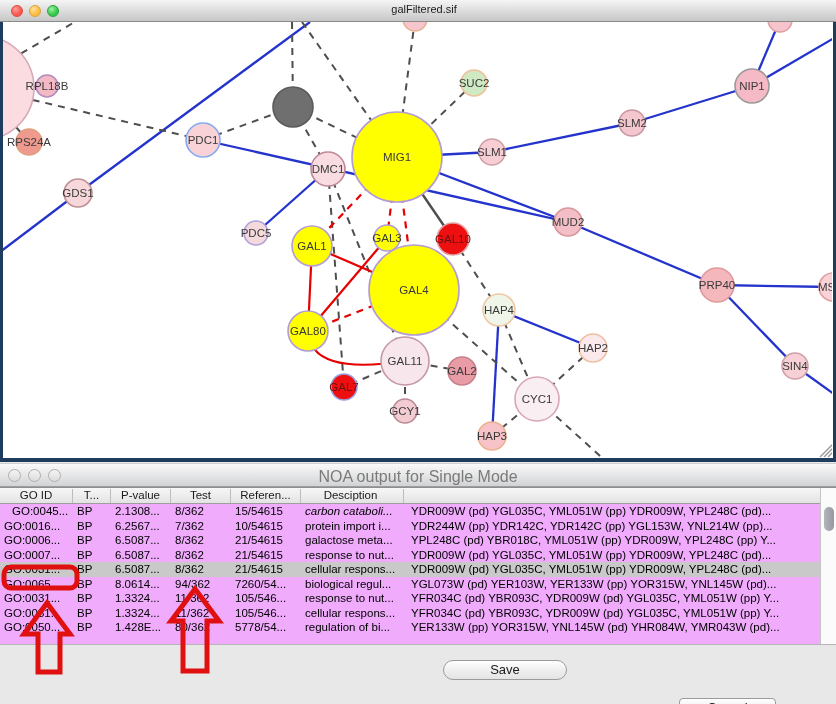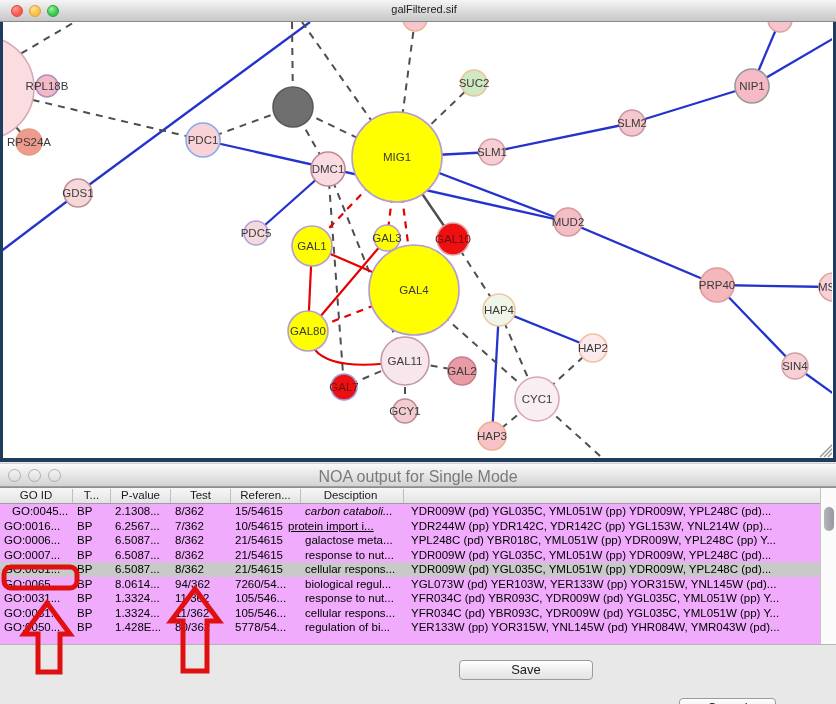--- a/index.html
+++ b/index.html
@@ -44,21 +44,21 @@
   .td{position:absolute;top:0;height:14.5px;font-size:11.5px;color:#000;line-height:14.5px;
       overflow:hidden;white-space:nowrap;padding-left:4px;box-sizing:border-box;}
   .sbtrack{position:absolute;right:0;top:0;width:16px;height:156px;background:#fbfbfb;
       border-left:1px solid #c4c4c4;box-sizing:border-box;}
   .sbthumb{position:absolute;left:3px;top:19px;width:10px;height:24px;border-radius:5px;
       background:linear-gradient(90deg,#b3b6bc,#94989f);}
 
   .btn{position:absolute;height:20px;border:1px solid #9b9b9b;border-radius:4px;
       background:linear-gradient(#ffffff,#efefef 50%,#e3e3e3);
       font-size:13px;color:#1a1a1a;text-align:center;line-height:18px;box-sizing:border-box;}
-  .btn-save{left:459px;top:197px;width:134px;}
+  .btn-save{left:443px;top:197px;width:124px;border-radius:10px;}
   .btn-cancel{left:679px;top:197px;width:97px;margin-top:38px;}
 
   
   #anno{position:absolute;left:0;top:0;pointer-events:none;}
 </style>
 </head>
 <body>
 
 <div class="win-top">
   <div class="titlebar-top">
@@ -274,21 +274,21 @@
           <div class="td" style="left: 231px; width: 70px;">15/54615</div>
           <div class="td" style="left: 301px; width: 106px; font-style: italic;">carbon cataboli...</div>
           <div class="td" style="left: 407px; width: 413px;">YDR009W (pd) YGL035C, YML051W (pp) YDR009W, YPL248C (pd)...</div>
         </div>
         <div class="trow" style="top: 30.5px;">
           <div class="td" style="left: 0px; width: 73px;">GO:0016...</div>
           <div class="td" style="left: 73px; width: 38px;">BP</div>
           <div class="td" style="left: 111px; width: 60px;">6.2567...</div>
           <div class="td" style="left: 171px; width: 60px;">7/362</div>
           <div class="td" style="left: 231px; width: 70px;">10/54615</div>
-          <div class="td" style="left: 284px; width: 106px; text-decoration: underline;">protein import i...</div>
+          <div class="td" style="left: 301px; width: 106px;">protein import i...</div>
           <div class="td" style="left: 407px; width: 413px;">YDR244W (pp) YDR142C, YDR142C (pp) YGL153W, YNL214W (pp)...</div>
         </div>
         <div class="trow" style="top: 45px;">
           <div class="td" style="left: 0px; width: 73px;">GO:0006...</div>
           <div class="td" style="left: 73px; width: 38px;">BP</div>
           <div class="td" style="left: 111px; width: 60px;">6.5087...</div>
           <div class="td" style="left: 171px; width: 60px;">8/362</div>
           <div class="td" style="left: 231px; width: 70px;">21/54615</div>
           <div class="td" style="left: 301px; width: 106px;">galactose meta...</div>
           <div class="td" style="left: 407px; width: 413px;">YPL248C (pd) YBR018C, YML051W (pp) YDR009W, YPL248C (pp) Y...</div>

